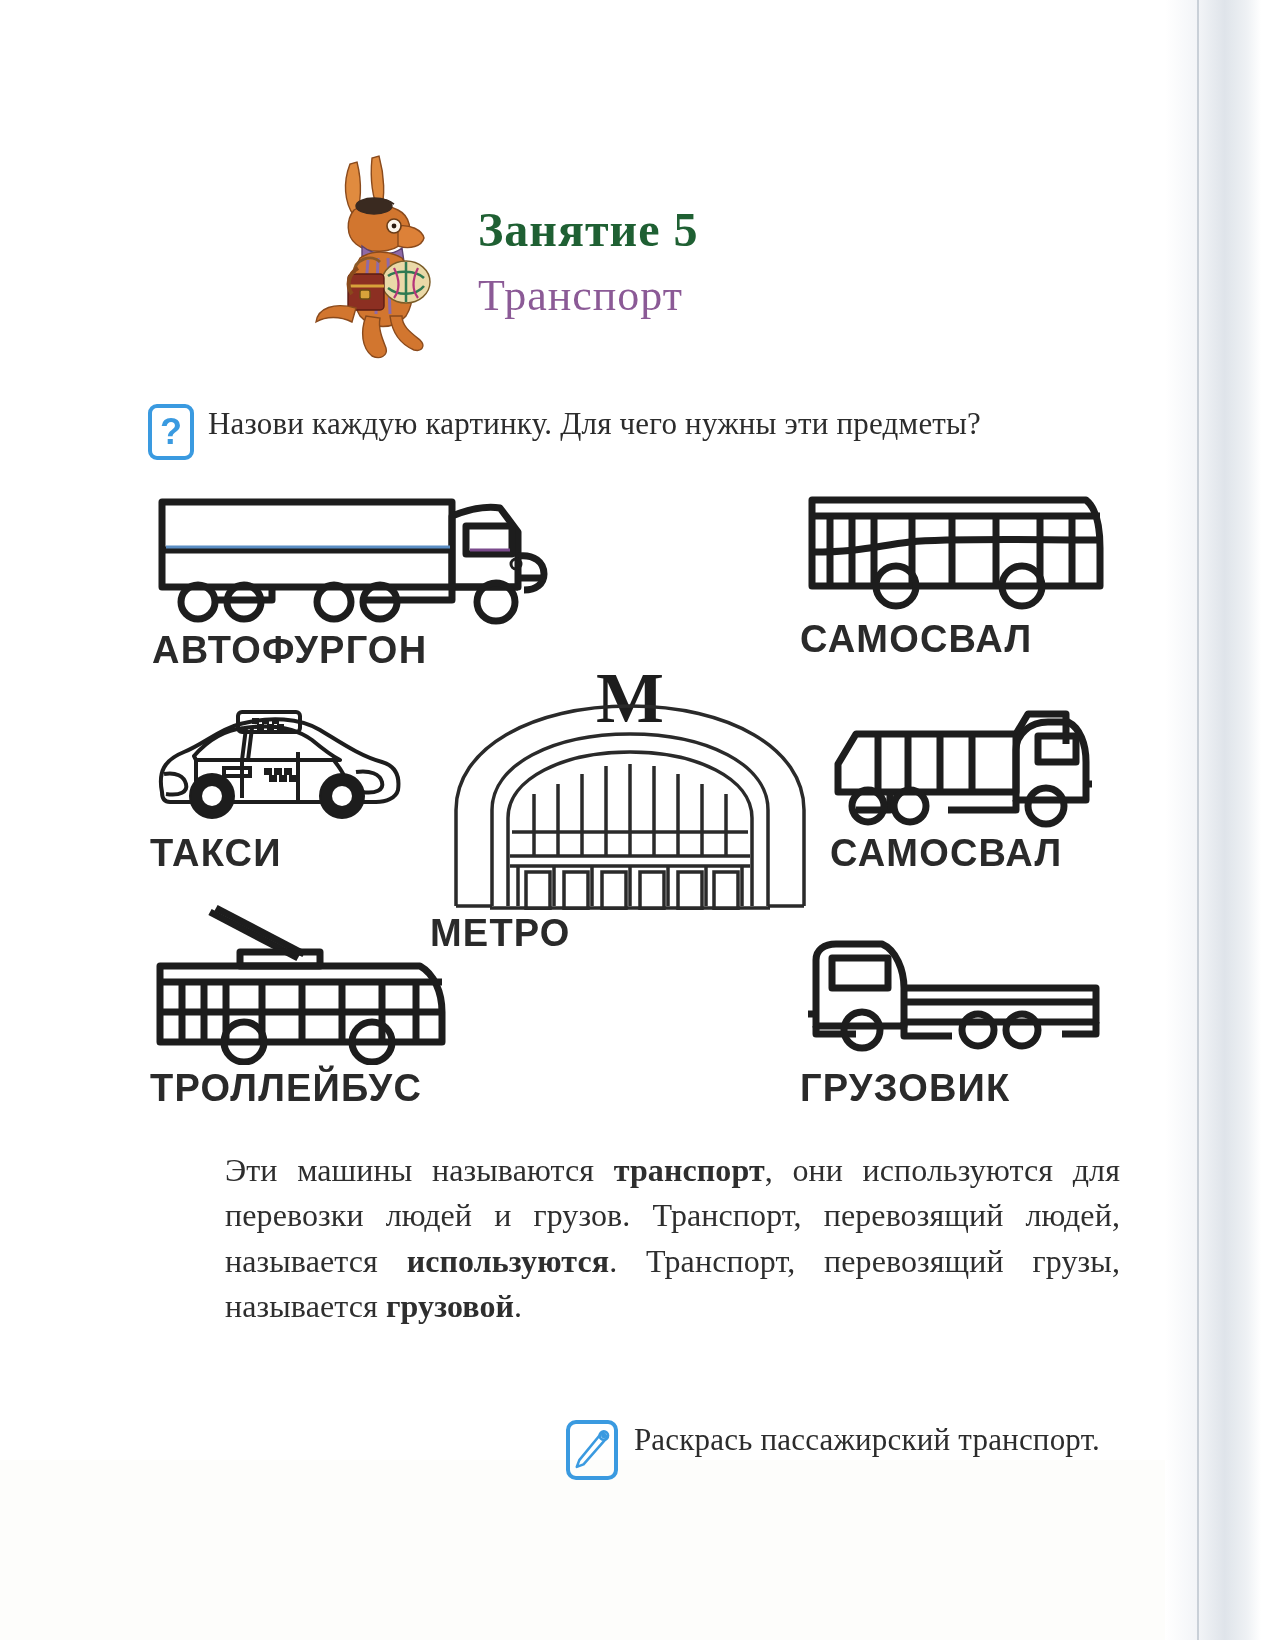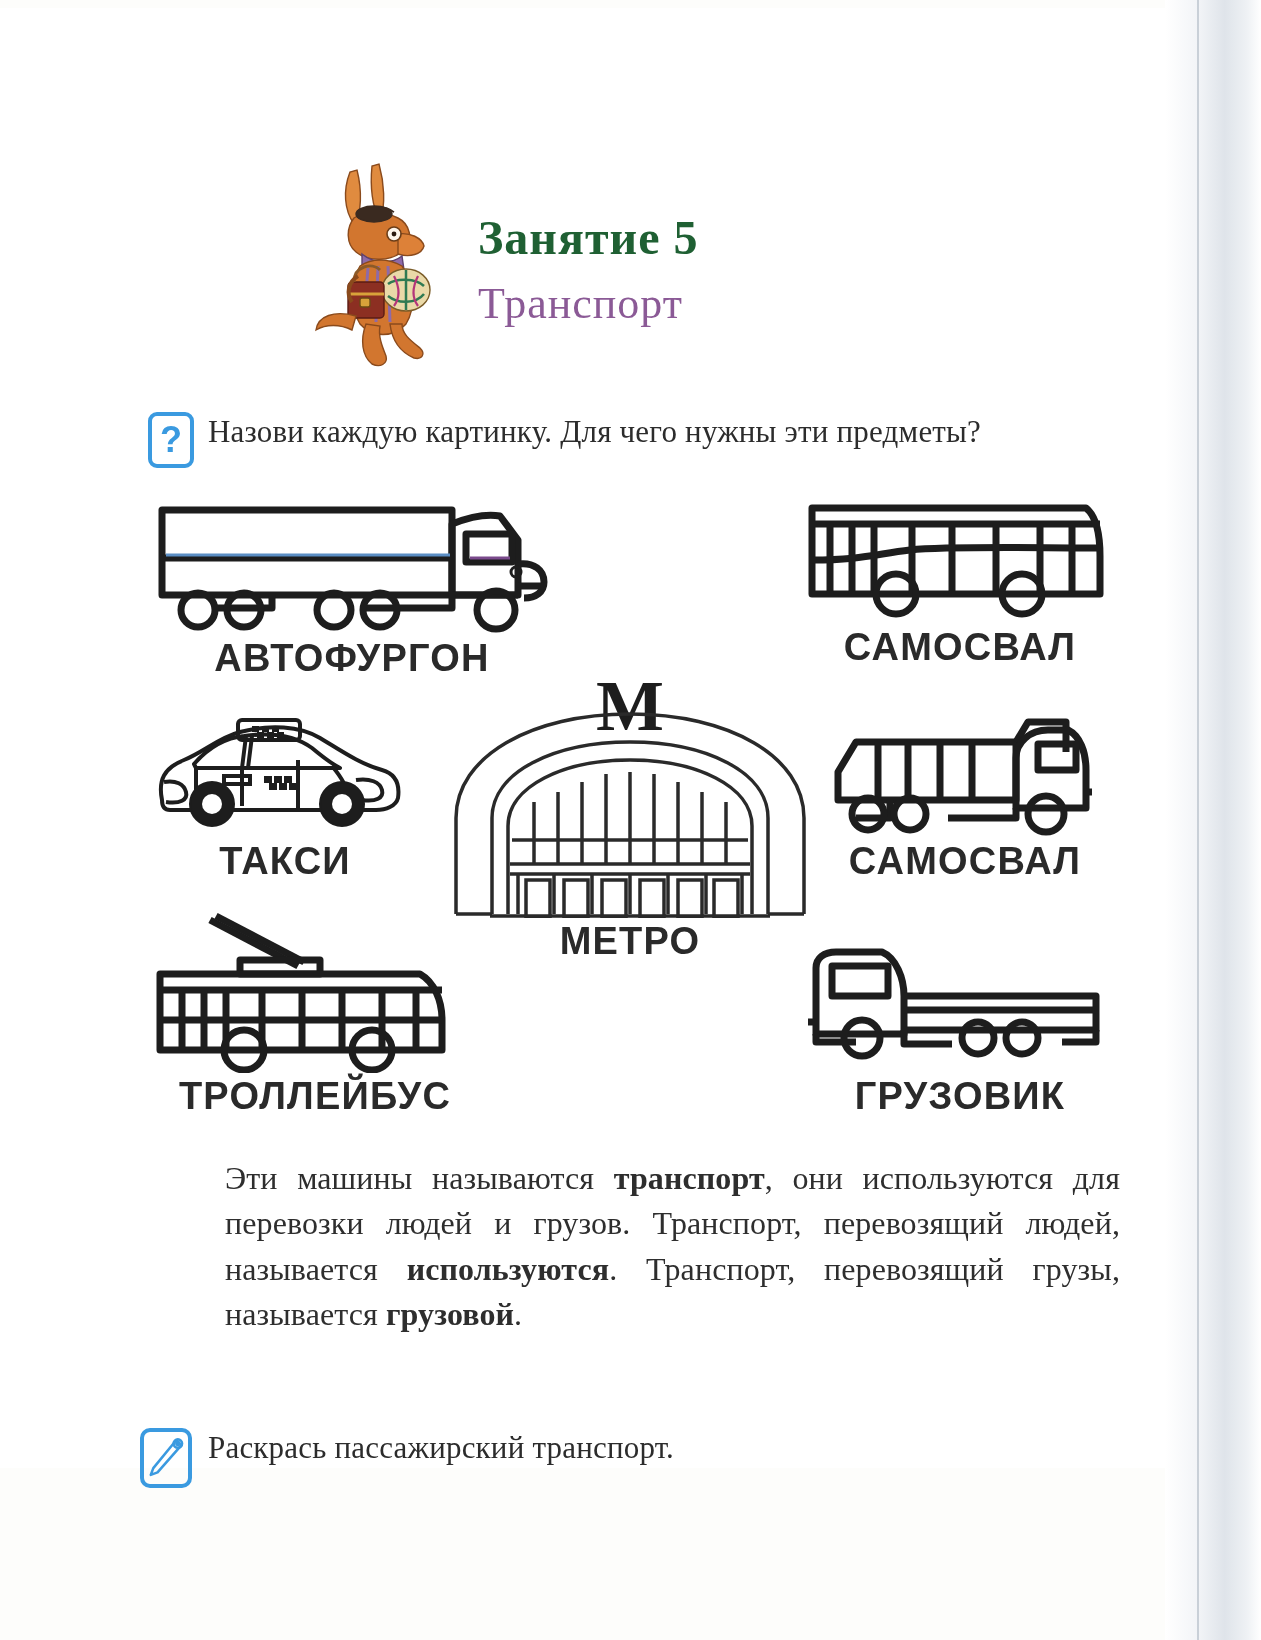--- a/index.html
+++ b/index.html
@@ -18,21 +18,21 @@
   
   #page {
     position: absolute;
     left: 0; top: 0;
     width: 1261px;
     height: 1640px;
     background: #fdfdfb;
   }
   #page-inner {
     position: absolute;
-    left: 0; top: 8px;
+    left: 0; top: 0;
     width: 1165px;
     height: 1460px;
     background: #ffffff;
   }
   
   #scan-gutter {
     position: absolute;
     right: 0; top: 0;
     width: 96px; height: 1640px;
     background: linear-gradient(to right, #ffffff 0%, #f2f4f7 35%, #dfe4ea 62%, #eef1f4 85%, #ffffff 100%);
@@ -83,20 +83,21 @@
     display: flex;
     align-items: flex-start;
   }
   #task-question {
     left: 148px; top: 404px;
     width: 980px;
   }
   #task-color {
     left: 140px; top: 1420px;
     width: 960px;
+    justify-content: flex-end;
   }
   .icon-box {
     flex: 0 0 auto;
     width: 46px; height: 56px;
     border: 4px solid #3a9ae0;
     border-radius: 9px;
     box-sizing: border-box;
     position: relative;
     margin-right: 14px;
   }
@@ -126,21 +127,21 @@
     color: #2c2c2c;
     line-height: 1.28;
     letter-spacing: 0.2px;
   }
 
   
   #grid { position: absolute; left: 0; top: 0; width: 1165px; height: 1640px; }
   .cell { position: absolute; }
   .pic { display: block; }
   .cap {
-    text-align: center;
+    text-align: left;
     font-family: "Liberation Sans", sans-serif;
     font-weight: bold;
     font-size: 38px;
     letter-spacing: 1.2px;
     color: #2a2a2a;
     margin-top: 2px;
     white-space: nowrap;
   }
 
   #cell-van   { left: 152px;  top: 492px;  width: 400px; }

